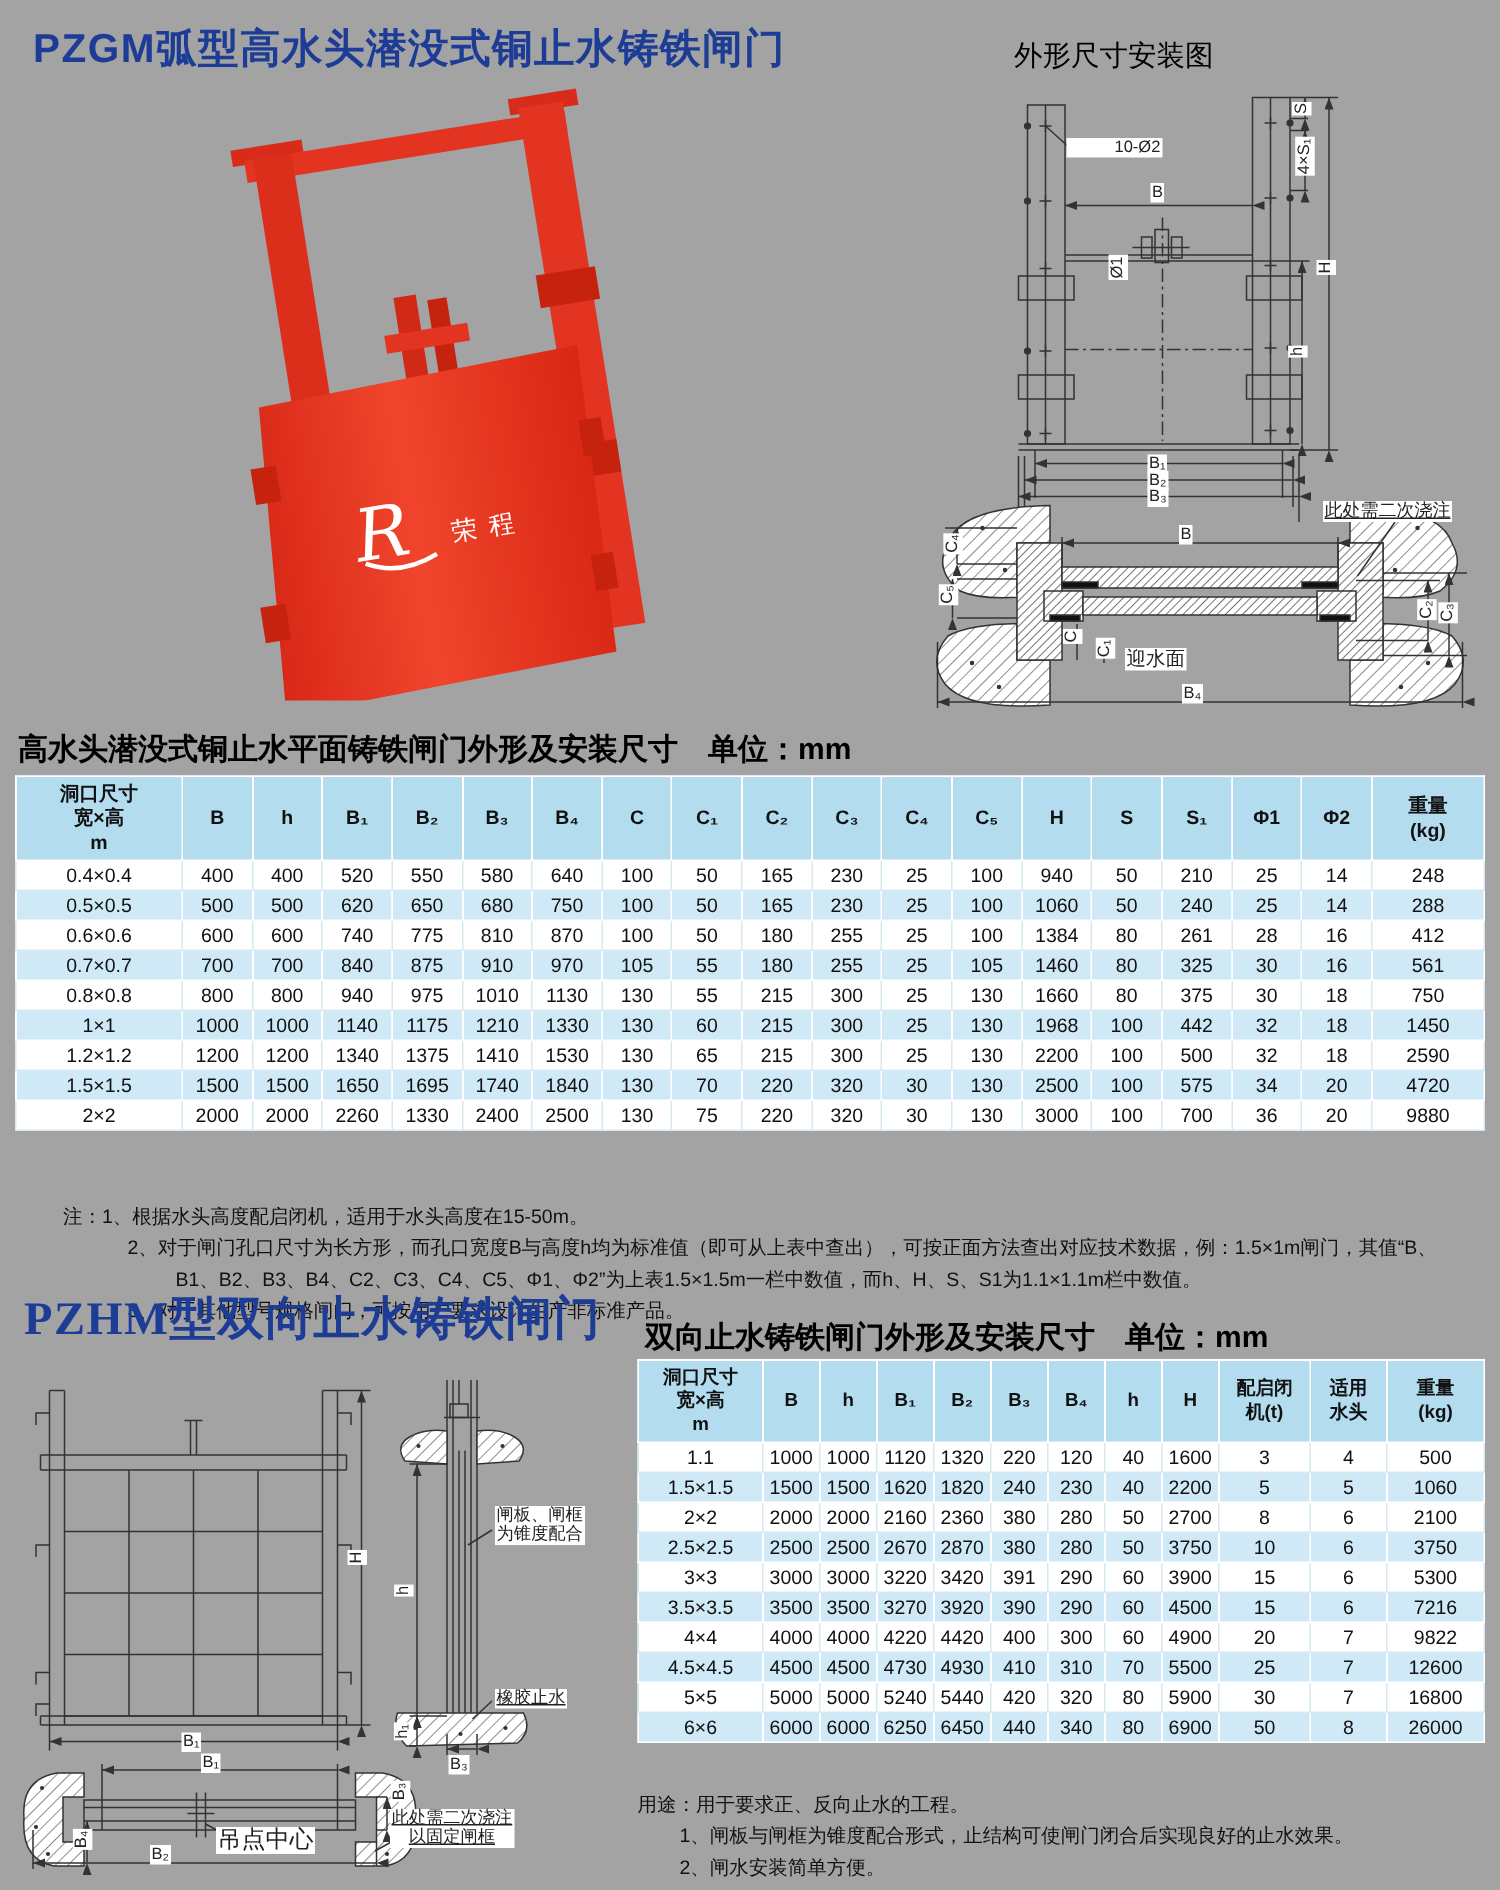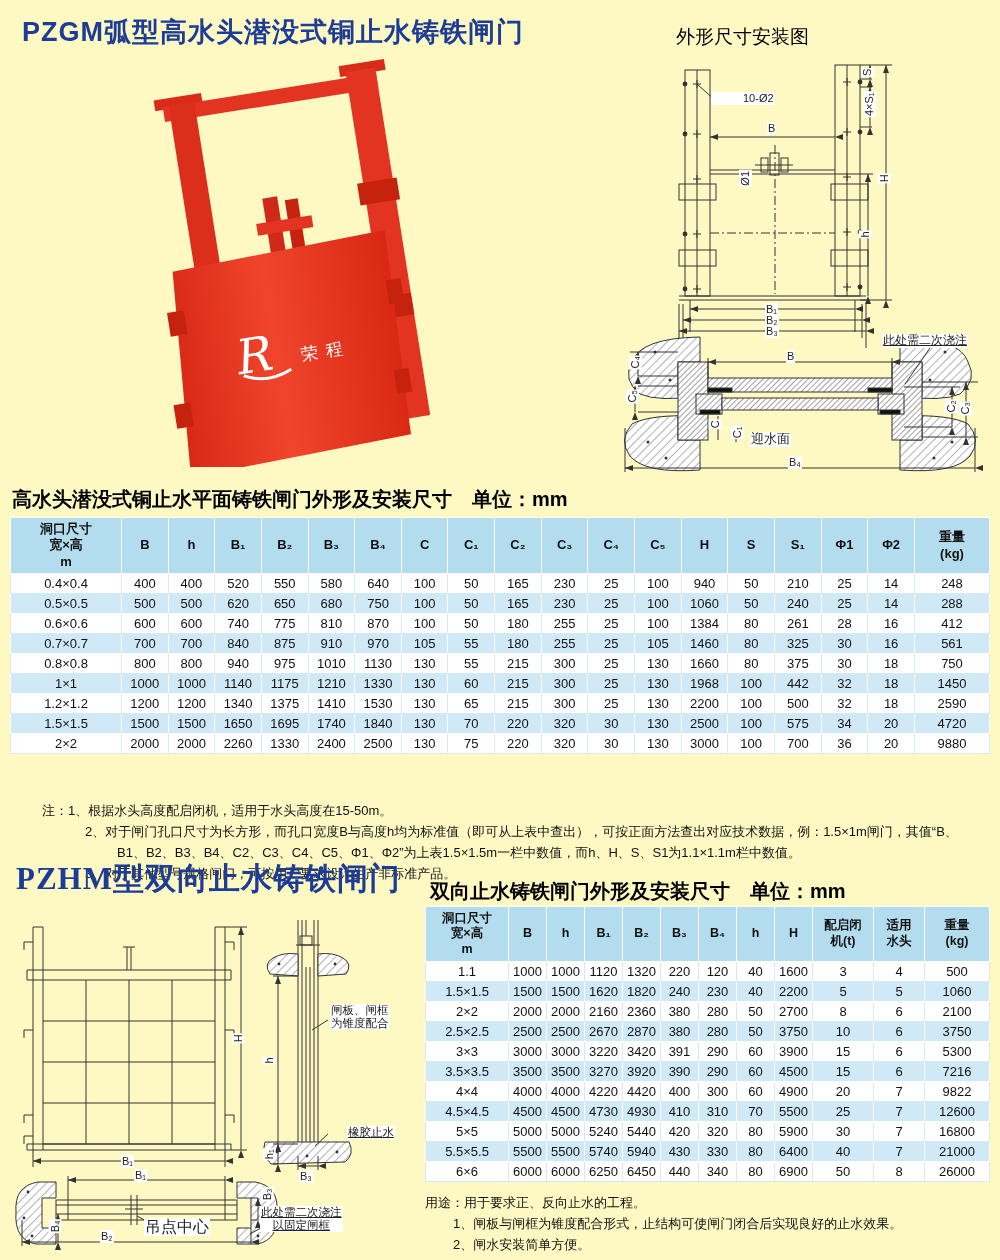--- a/index.html
+++ b/index.html
@@ -1,18 +1,18 @@
 <!DOCTYPE html>
 <html><head>
 <meta charset="utf-8">
 <style>
   html,body { margin:0; padding:0; background:#888; }
   .page {
     position:relative; width:1000px; height:1260px; margin:0 auto;
-    background:#fef9c3; overflow:hidden;
+    background:#a3a3a3; overflow:hidden;
     font-family:"Liberation Sans","DejaVu Sans",sans-serif; color:#111;
   }
   .abs { position:absolute; }
 
   
   .main-title { left:22px; top:14px; font-size:27px; font-weight:bold; color:#1d3c96; letter-spacing:1px; }
   .right-title { left:676px; top:24px; font-size:19px; font-weight:400; color:#000; }
   .tbl-title { font-size:20px; font-weight:bold; color:#000; }
   .section-title { left:16px; top:858px; font-size:31px; font-weight:bold; color:#1d3c96;
                    font-family:"Liberation Serif","DejaVu Serif",serif; letter-spacing:1px; }
@@ -580,34 +580,20 @@
           <td>5440</td>
           <td>420</td>
           <td>320</td>
           <td>80</td>
           <td>5900</td>
           <td>30</td>
           <td>7</td>
           <td>16800</td>
         </tr>
         <tr>
-          <td>5.5×5.5</td>
-          <td>5500</td>
-          <td>5500</td>
-          <td>5740</td>
-          <td>5940</td>
-          <td>430</td>
-          <td>330</td>
-          <td>80</td>
-          <td>6400</td>
-          <td>40</td>
-          <td>7</td>
-          <td>21000</td>
-        </tr>
-        <tr>
           <td>6×6</td>
           <td>6000</td>
           <td>6000</td>
           <td>6250</td>
           <td>6450</td>
           <td>440</td>
           <td>340</td>
           <td>80</td>
           <td>6900</td>
           <td>50</td>
@@ -658,21 +644,21 @@
       <line x1="283" y1="254" x2="303" y2="254" marker-start="url(#arw)" marker-end="url(#arw)" transform="rotate(180 293 254)"></line>
       <path d="M313,108 L297,118 M313,222 L300,234"></path>
     </svg>
     <span class="lbl rot" style="left:218px;top:120px;">H</span>
     <span class="lbl" style="left:106px;top:243px;">B₁</span>
     <span class="lbl rot" style="left:250px;top:142px;">h</span>
     <span class="lbl rot" style="left:248px;top:236px;">h₁</span>
     <span class="lbl" style="left:284px;top:258px;">B₃</span>
     <span class="lbl" style="left:315px;top:92px;font-size:11.5px;">闸板、闸框
 为锥度配合</span>
-    <span class="lbl u" style="left:332px;top:214px;font-size:11.5px;">橡胶止水</span>
+    <span class="lbl u" style="left:315px;top:214px;font-size:11.5px;">橡胶止水</span>
   </div>
 
   <div class="abs" style="left:10px;top:1168px;width:420px;height:92px;">
     <svg viewBox="0 0 420 92" width="420" height="92" stroke="#333" stroke-width="1" fill="none">
       <path d="M46,14 L46,30 L32,30 L32,60 L46,60 L46,76 L26,76 Q4,72 6,44 Q4,18 28,14 Z" fill="url(#hat)"></path>
       <path d="M227,14 L227,30 L241,30 L241,60 L227,60 L227,76 L247,76 Q269,72 267,44 Q269,18 245,14 Z" fill="url(#hat)"></path>
       <g fill="#333" stroke="none">
         <circle cx="18" cy="24" r="1.4"></circle>
           <circle cx="14" cy="50" r="1.4"></circle>
           <circle cx="22" cy="68" r="1.4"></circle>

